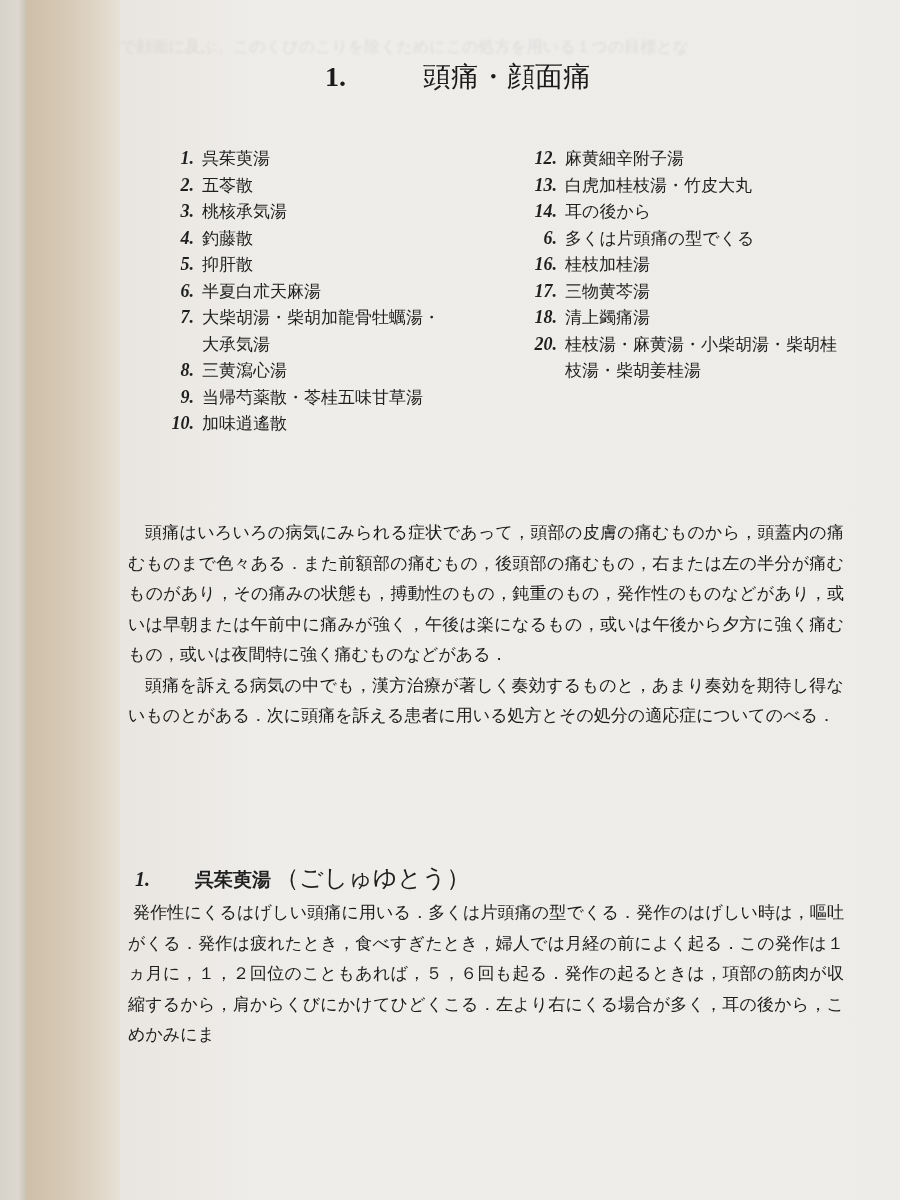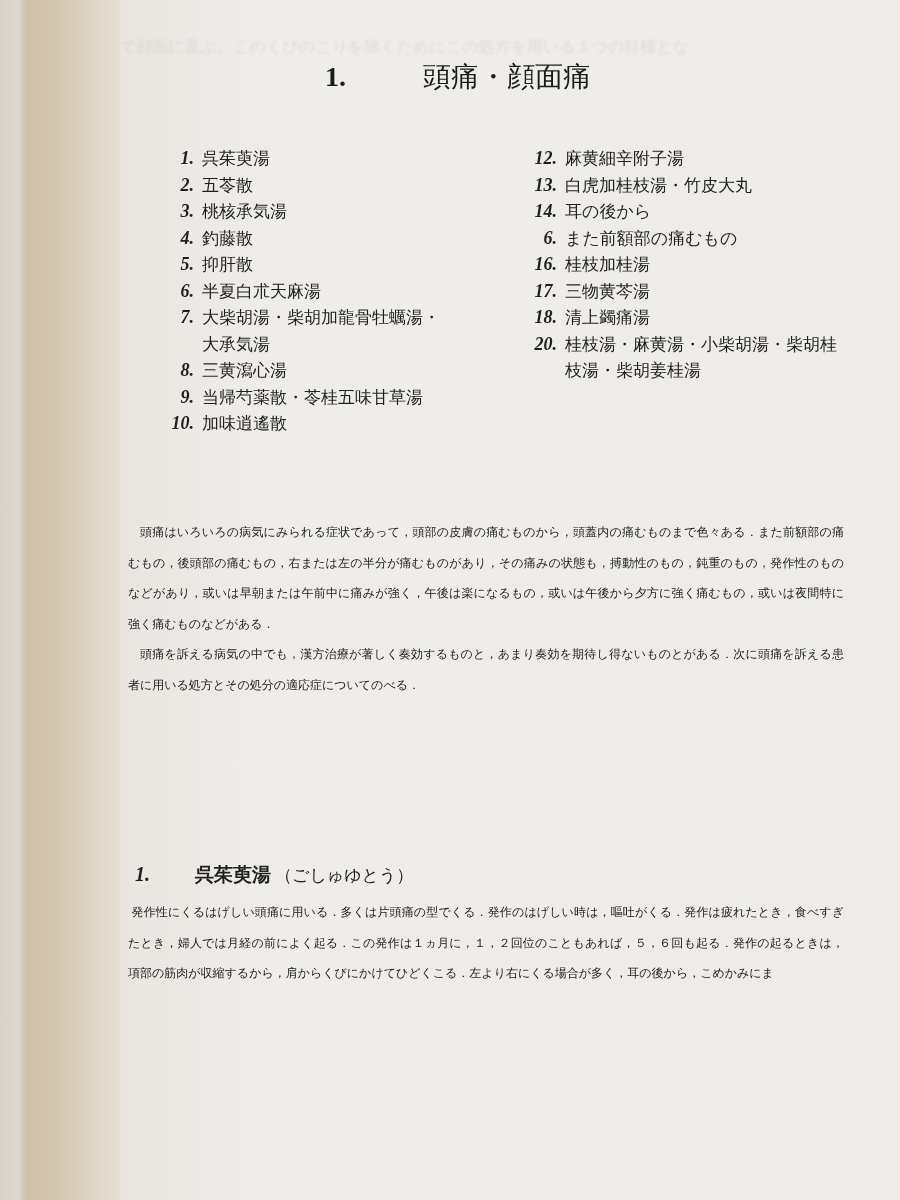--- a/index.html
+++ b/index.html
@@ -80,22 +80,22 @@
       text-align: right;
       padding-right: 8px;
       flex-shrink: 0;
     }
     .toc.right .toc-num { width: 49px; }
     .toc-text { flex: 1; }
     .body-text {
       position: absolute;
       left: 128px;
       width: 716px;
-      font-size: 12px;
-      font-family: Liberation Mono, monospace;
+      font-size: 17px;
+      font-family: Liberation Serif, serif;
       line-height: 30.5px;
       text-align: justify;
       color: #1c1c1c;
     }
     .para p {
       margin: 0;
       text-indent: 1em;
     }
     .section-heading {
       position: absolute;
@@ -110,21 +110,21 @@
       font-weight: bold;
       width: 60px;
     }
     .section-name {
       font-family: "DejaVu Sans", sans-serif;
       font-weight: bold;
       font-size: 19px;
     }
     .section-reading {
       font-family: "DejaVu Serif", serif;
-      font-size: 17px;
+      font-size: 24px;
       margin-left: 4px;
     }
   </style>
 </head>
 <body>
 
 <div class="left-edge"></div>
 <div class="gutter"></div>
 <div class="page"></div>
 <div class="bleed">で顔面に及ぶ。このくびのこりを除くためにこの処方を用いる１つの目標とな</div>
@@ -185,21 +185,21 @@
   <div class="toc-item">
       <span class="toc-num">13.</span>
       <span class="toc-text">白虎加桂枝湯・竹皮大丸</span>
     </div>
   <div class="toc-item">
       <span class="toc-num">14.</span>
       <span class="toc-text">耳の後から</span>
     </div>
   <div class="toc-item">
       <span class="toc-num">6.</span>
-      <span class="toc-text">また前額部の痛むもの</span>
+      <span class="toc-text">多くは片頭痛の型でくる</span>
     </div>
   <div class="toc-item">
       <span class="toc-num">16.</span>
       <span class="toc-text">桂枝加桂湯</span>
     </div>
   <div class="toc-item">
       <span class="toc-num">17.</span>
       <span class="toc-text">三物黄芩湯</span>
     </div>
   <div class="toc-item">

